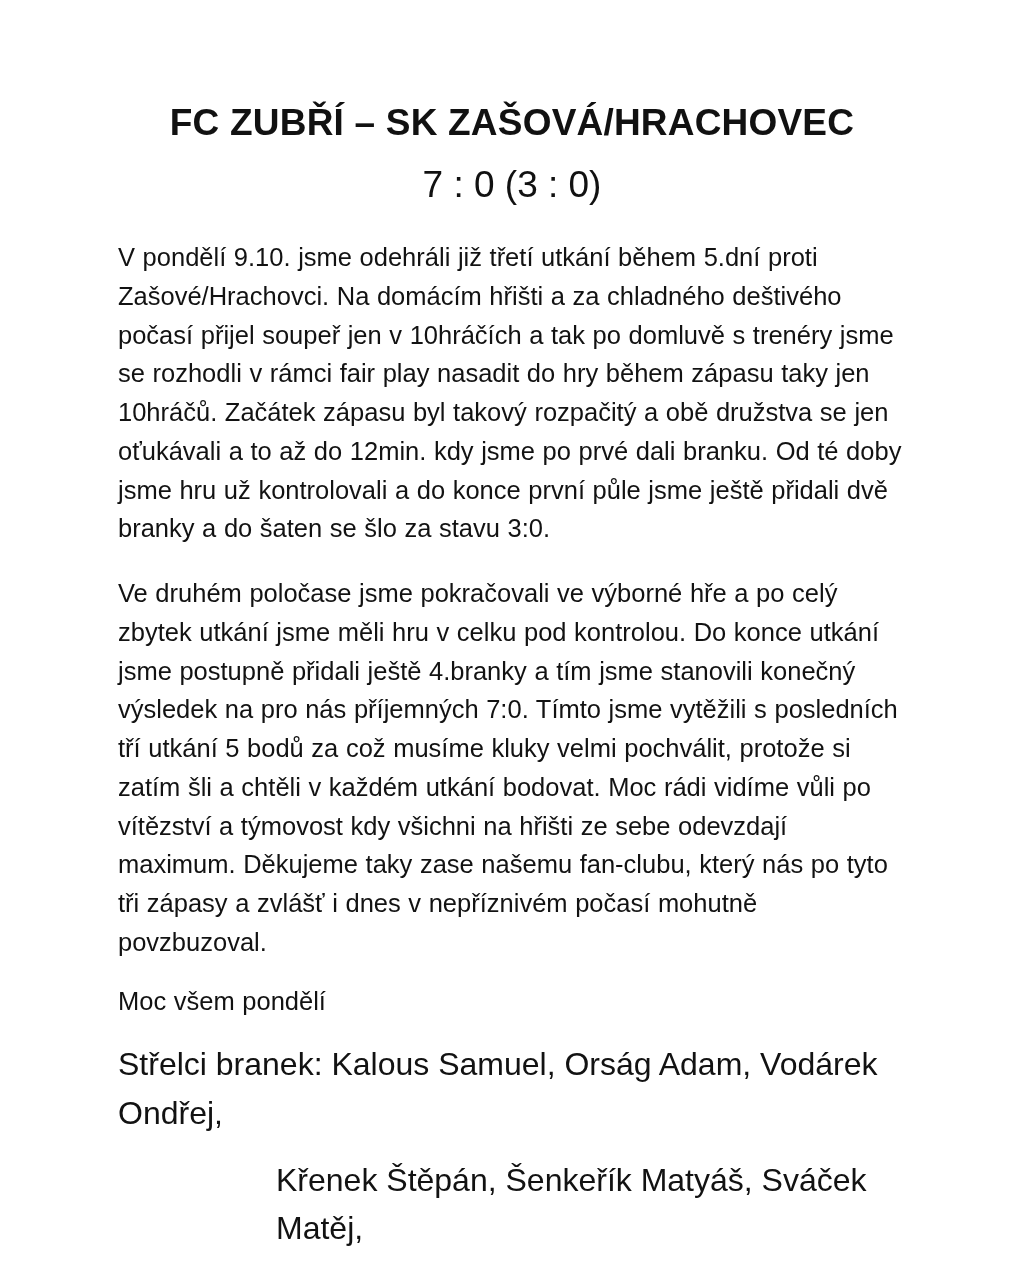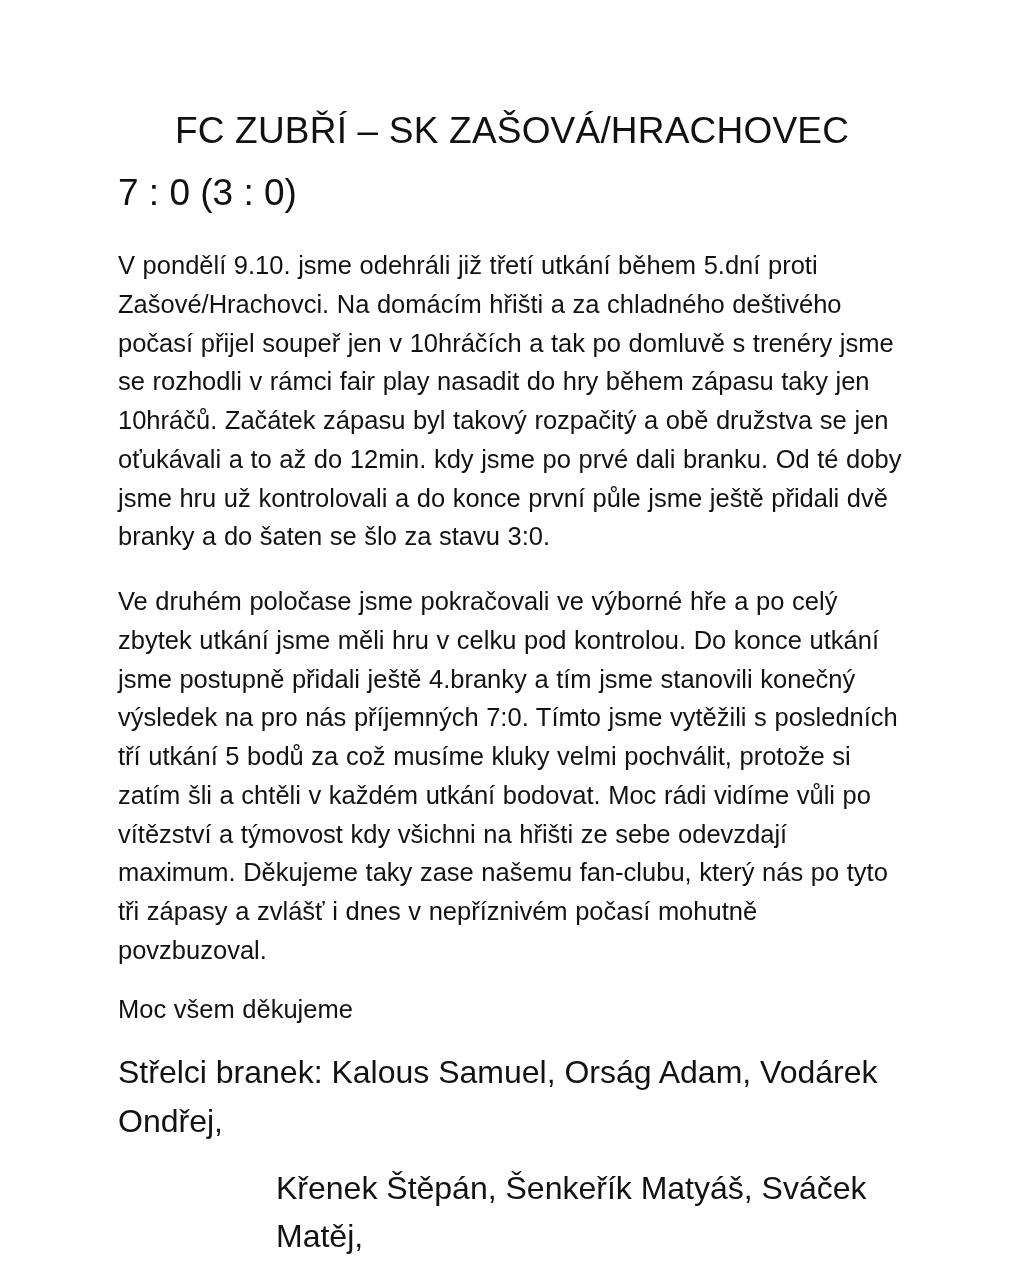--- a/index.html
+++ b/index.html
@@ -17,29 +17,29 @@
   .page {
     width: 1024px;
     min-height: 1267px;
     box-sizing: border-box;
     padding: 100px 118px 40px 118px;
     background: #ffffff;
   }
   .doc-title {
     text-align: center;
     font-size: 37px;
-    font-weight: 400;
+    font-weight: 700;
     line-height: 1.25;
     letter-spacing: 0.2px;
-    margin: 8px;
+    margin: 0;
     padding: 0 10px;
     color: #111111;
   }
   .doc-score {
-    text-align: left;
+    text-align: center;
     font-size: 37px;
     font-weight: 400;
     line-height: 1.35;
     margin: 14px 0 0 0;
     color: #111111;
   }
   .body-block {
     margin-top: 28px;
   }
   .para {
@@ -83,21 +83,21 @@
   <h1 class="doc-title">FC ZUBŘÍ – SK ZAŠOVÁ/HRACHOVEC</h1>
 
   <div class="doc-score">7 : 0 (3 : 0)</div>
 
   <div class="body-block">
 
     <p class="para">V pondělí 9.10. jsme odehráli již třetí utkání během 5.dní proti Zašové/Hrachovci. Na domácím hřišti a za chladného deštivého počasí přijel soupeř jen v 10hráčích a tak po domluvě s trenéry jsme se rozhodli v rámci fair play nasadit do hry během zápasu taky jen 10hráčů. Začátek zápasu byl takový rozpačitý a obě družstva se jen oťukávali a to až do 12min. kdy jsme po prvé dali branku. Od té doby jsme hru už kontrolovali a do konce první půle jsme ještě přidali dvě branky a do šaten se šlo za stavu 3:0.</p>
 
     <p class="para tight">Ve druhém poločase jsme pokračovali ve výborné hře a po celý zbytek utkání jsme měli hru v celku pod kontrolou. Do konce utkání jsme postupně přidali ještě 4.branky a tím jsme stanovili konečný výsledek na pro nás příjemných 7:0. Tímto jsme vytěžili s posledních tří utkání 5 bodů za což musíme kluky velmi pochválit, protože si zatím šli a chtěli v každém utkání bodovat. Moc rádi vidíme vůli po vítězství a týmovost kdy všichni na hřišti ze sebe odevzdají maximum. Děkujeme taky zase našemu fan-clubu, který nás po tyto tři zápasy a zvlášť i dnes v nepříznivém počasí mohutně povzbuzoval.</p>
 
-    <p class="para tight">Moc všem děkujeme</p>
+    <p class="para tight">Moc všem pondělí</p>
 
     <div class="scorers-wrap">
       <div class="scorers-line">Střelci branek: Kalous Samuel, Orság Adam, Vodárek Ondřej,</div>
       <div class="scorers-line indent">Křenek Štěpán, Šenkeřík Matyáš, Sváček Matěj,</div>
       <div class="scorers-line indent">Šimurda Kalous</div>
     </div>
 
     <p class="signature">s pozdravem trenéři Dušan a Matěj</p>
 
   </div>

